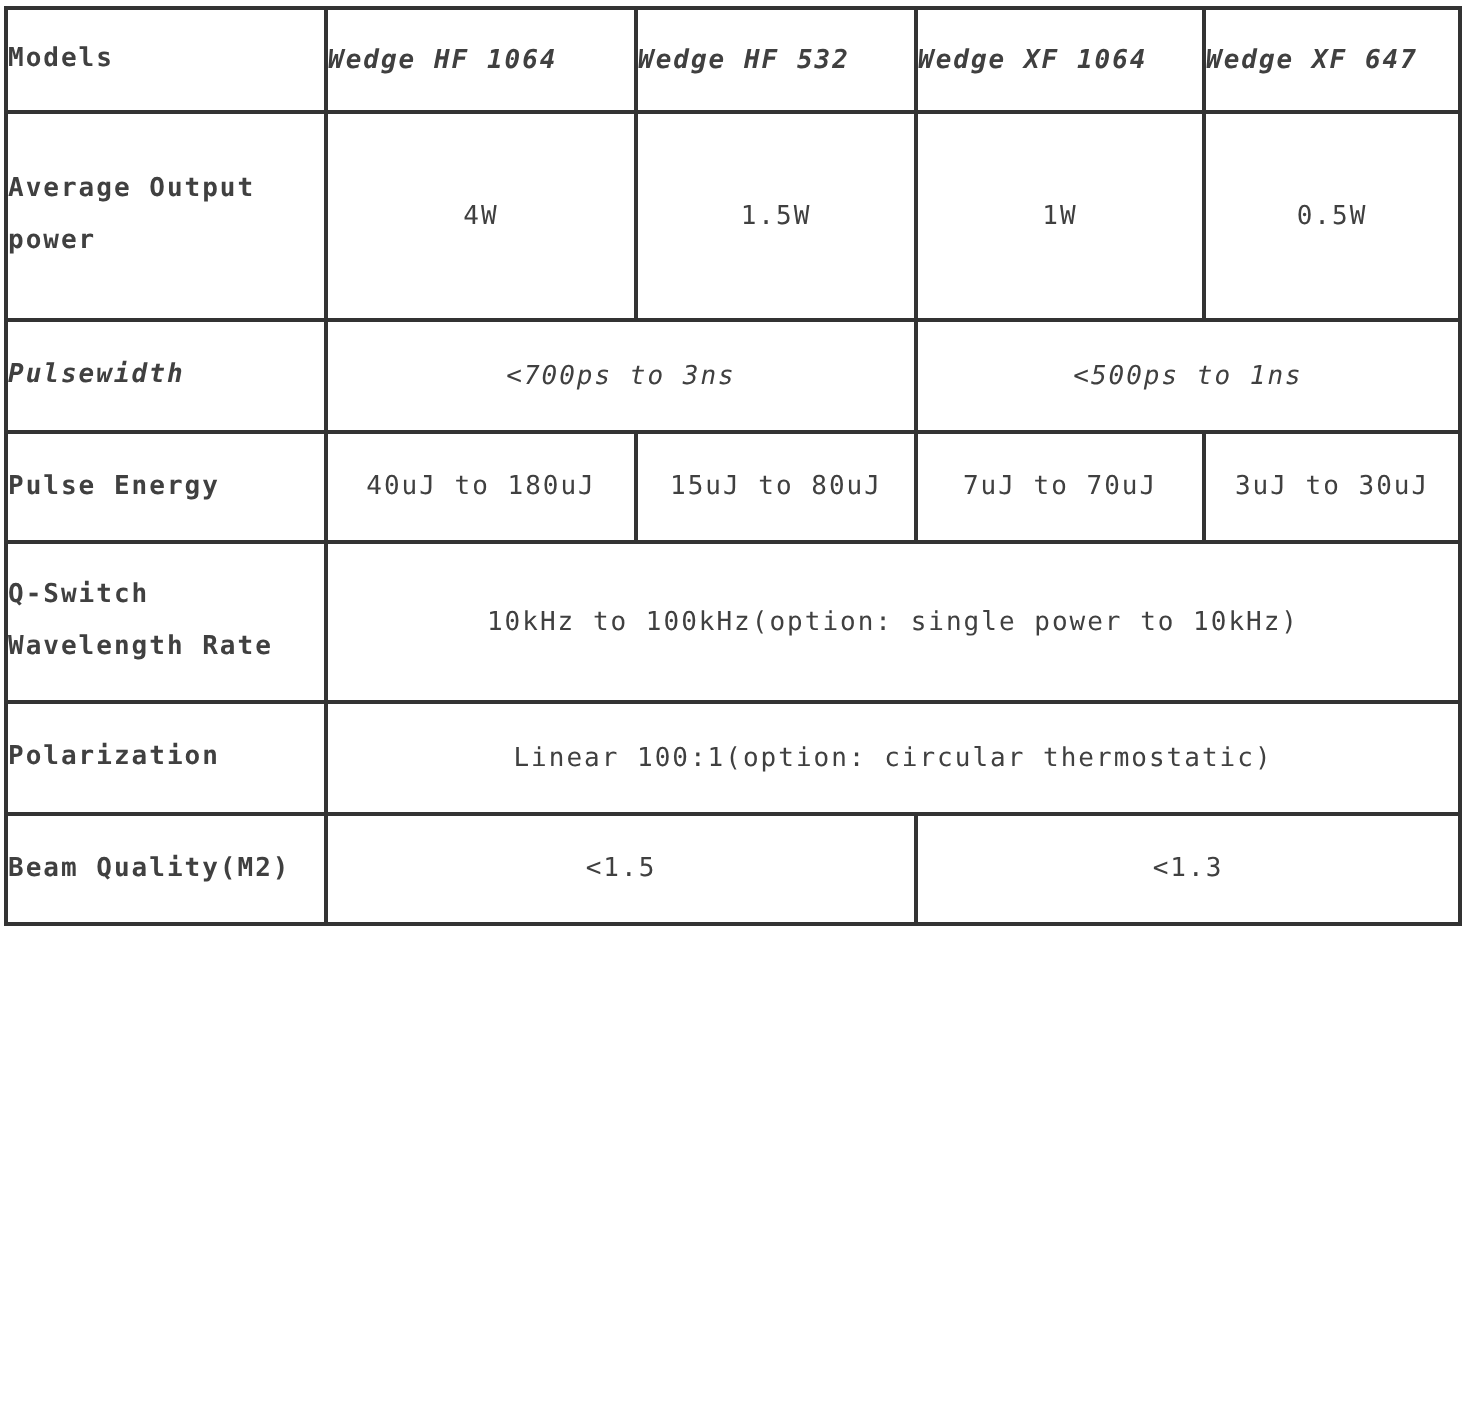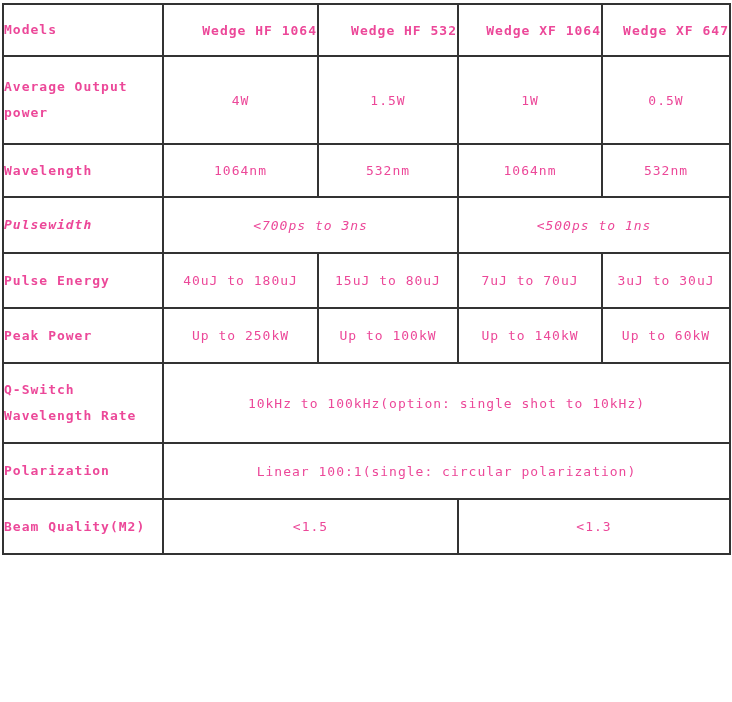--- a/index.html
+++ b/index.html
@@ -10,48 +10,49 @@
     height: 702px;
     overflow: hidden;
   }
   table.specs {
     border-collapse: collapse;
     table-layout: fixed;
     margin: 3px 0 0 2px;
     width: 727px;
     font-family: "DejaVu Sans Mono", "Liberation Mono", monospace;
     font-size: 13px;
-    color: #ec4899;
+    color: #404040;
     background: #ffffff;
   }
   table.specs td, table.specs th {
     border: 2px solid #333333;
     padding: 0;
     vertical-align: middle;
     letter-spacing: 1px;
     overflow: hidden;
   }
   th.lbl {
     text-align: left;
     font-weight: bold;
     padding-left: 2px;
     white-space: pre-line;
     line-height: 26px;
   }
   th.hdr {
-    text-align: right;
+    text-align: left;
     font-weight: bold;
+    font-style: italic;
   }
   td.val {
     text-align: center;
     font-weight: normal;
     border-radius: 23px;
   }
   tr.r0  { height: 52px; }
-  tr.r1  { height: 88px; }
+  tr.r1  { height: 104px; }
   tr.r2  { height: 53px; }
   tr.r3  { height: 56px; font-style: italic; }
   tr.r4  { height: 55px; padding-left: 35px; }
   tr.r5  { height: 55px; }
   tr.r6  { height: 80px; }
   tr.r7  { height: 56px; }
   tr.r8  { height: 55px; }
   tr.r9  { height: 54px; }
   tr.r10 { height: 60px; }
 </style>
@@ -78,59 +79,45 @@
 
   <tr class="r1">
     <th class="lbl">Average Output
 power</th>
     <td class="val">4W</td>
     <td class="val">1.5W</td>
     <td class="val">1W</td>
     <td class="val">0.5W</td>
   </tr>
 
-  <tr class="r2">
-    <th class="lbl">Wavelength</th>
-    <td class="val">1064nm</td>
-    <td class="val">532nm</td>
-    <td class="val">1064nm</td>
-    <td class="val">532nm</td>
-  </tr>
 
   <tr class="r3">
     <th class="lbl">Pulsewidth</th>
     <td class="val" colspan="2">&lt;700ps to 3ns</td>
     <td class="val" colspan="2">&lt;500ps to 1ns</td>
   </tr>
 
   <tr class="r4">
     <th class="lbl">Pulse Energy</th>
     <td class="val">40uJ to 180uJ</td>
     <td class="val">15uJ to 80uJ</td>
     <td class="val">7uJ to 70uJ</td>
     <td class="val">3uJ to 30uJ</td>
   </tr>
 
-  <tr class="r5">
-    <th class="lbl">Peak Power</th>
-    <td class="val">Up to 250kW</td>
-    <td class="val">Up to 100kW</td>
-    <td class="val">Up to 140kW</td>
-    <td class="val">Up to 60kW</td>
-  </tr>
 
   <tr class="r6">
     <th class="lbl">Q-Switch
 Wavelength Rate</th>
-    <td class="val" colspan="4">10kHz to 100kHz(option: single shot to 10kHz)</td>
+    <td class="val" colspan="4">10kHz to 100kHz(option: single power to 10kHz)</td>
   </tr>
 
   <tr class="r7">
     <th class="lbl">Polarization</th>
-    <td class="val" colspan="4">Linear 100:1(single: circular polarization)</td>
+    <td class="val" colspan="4">Linear 100:1(option: circular thermostatic)</td>
   </tr>
 
   <tr class="r8">
     <th class="lbl">Beam Quality(M2)</th>
     <td class="val" colspan="2">&lt;1.5</td>
     <td class="val" colspan="2">&lt;1.3</td>
   </tr>
 
 
 </tbody>

